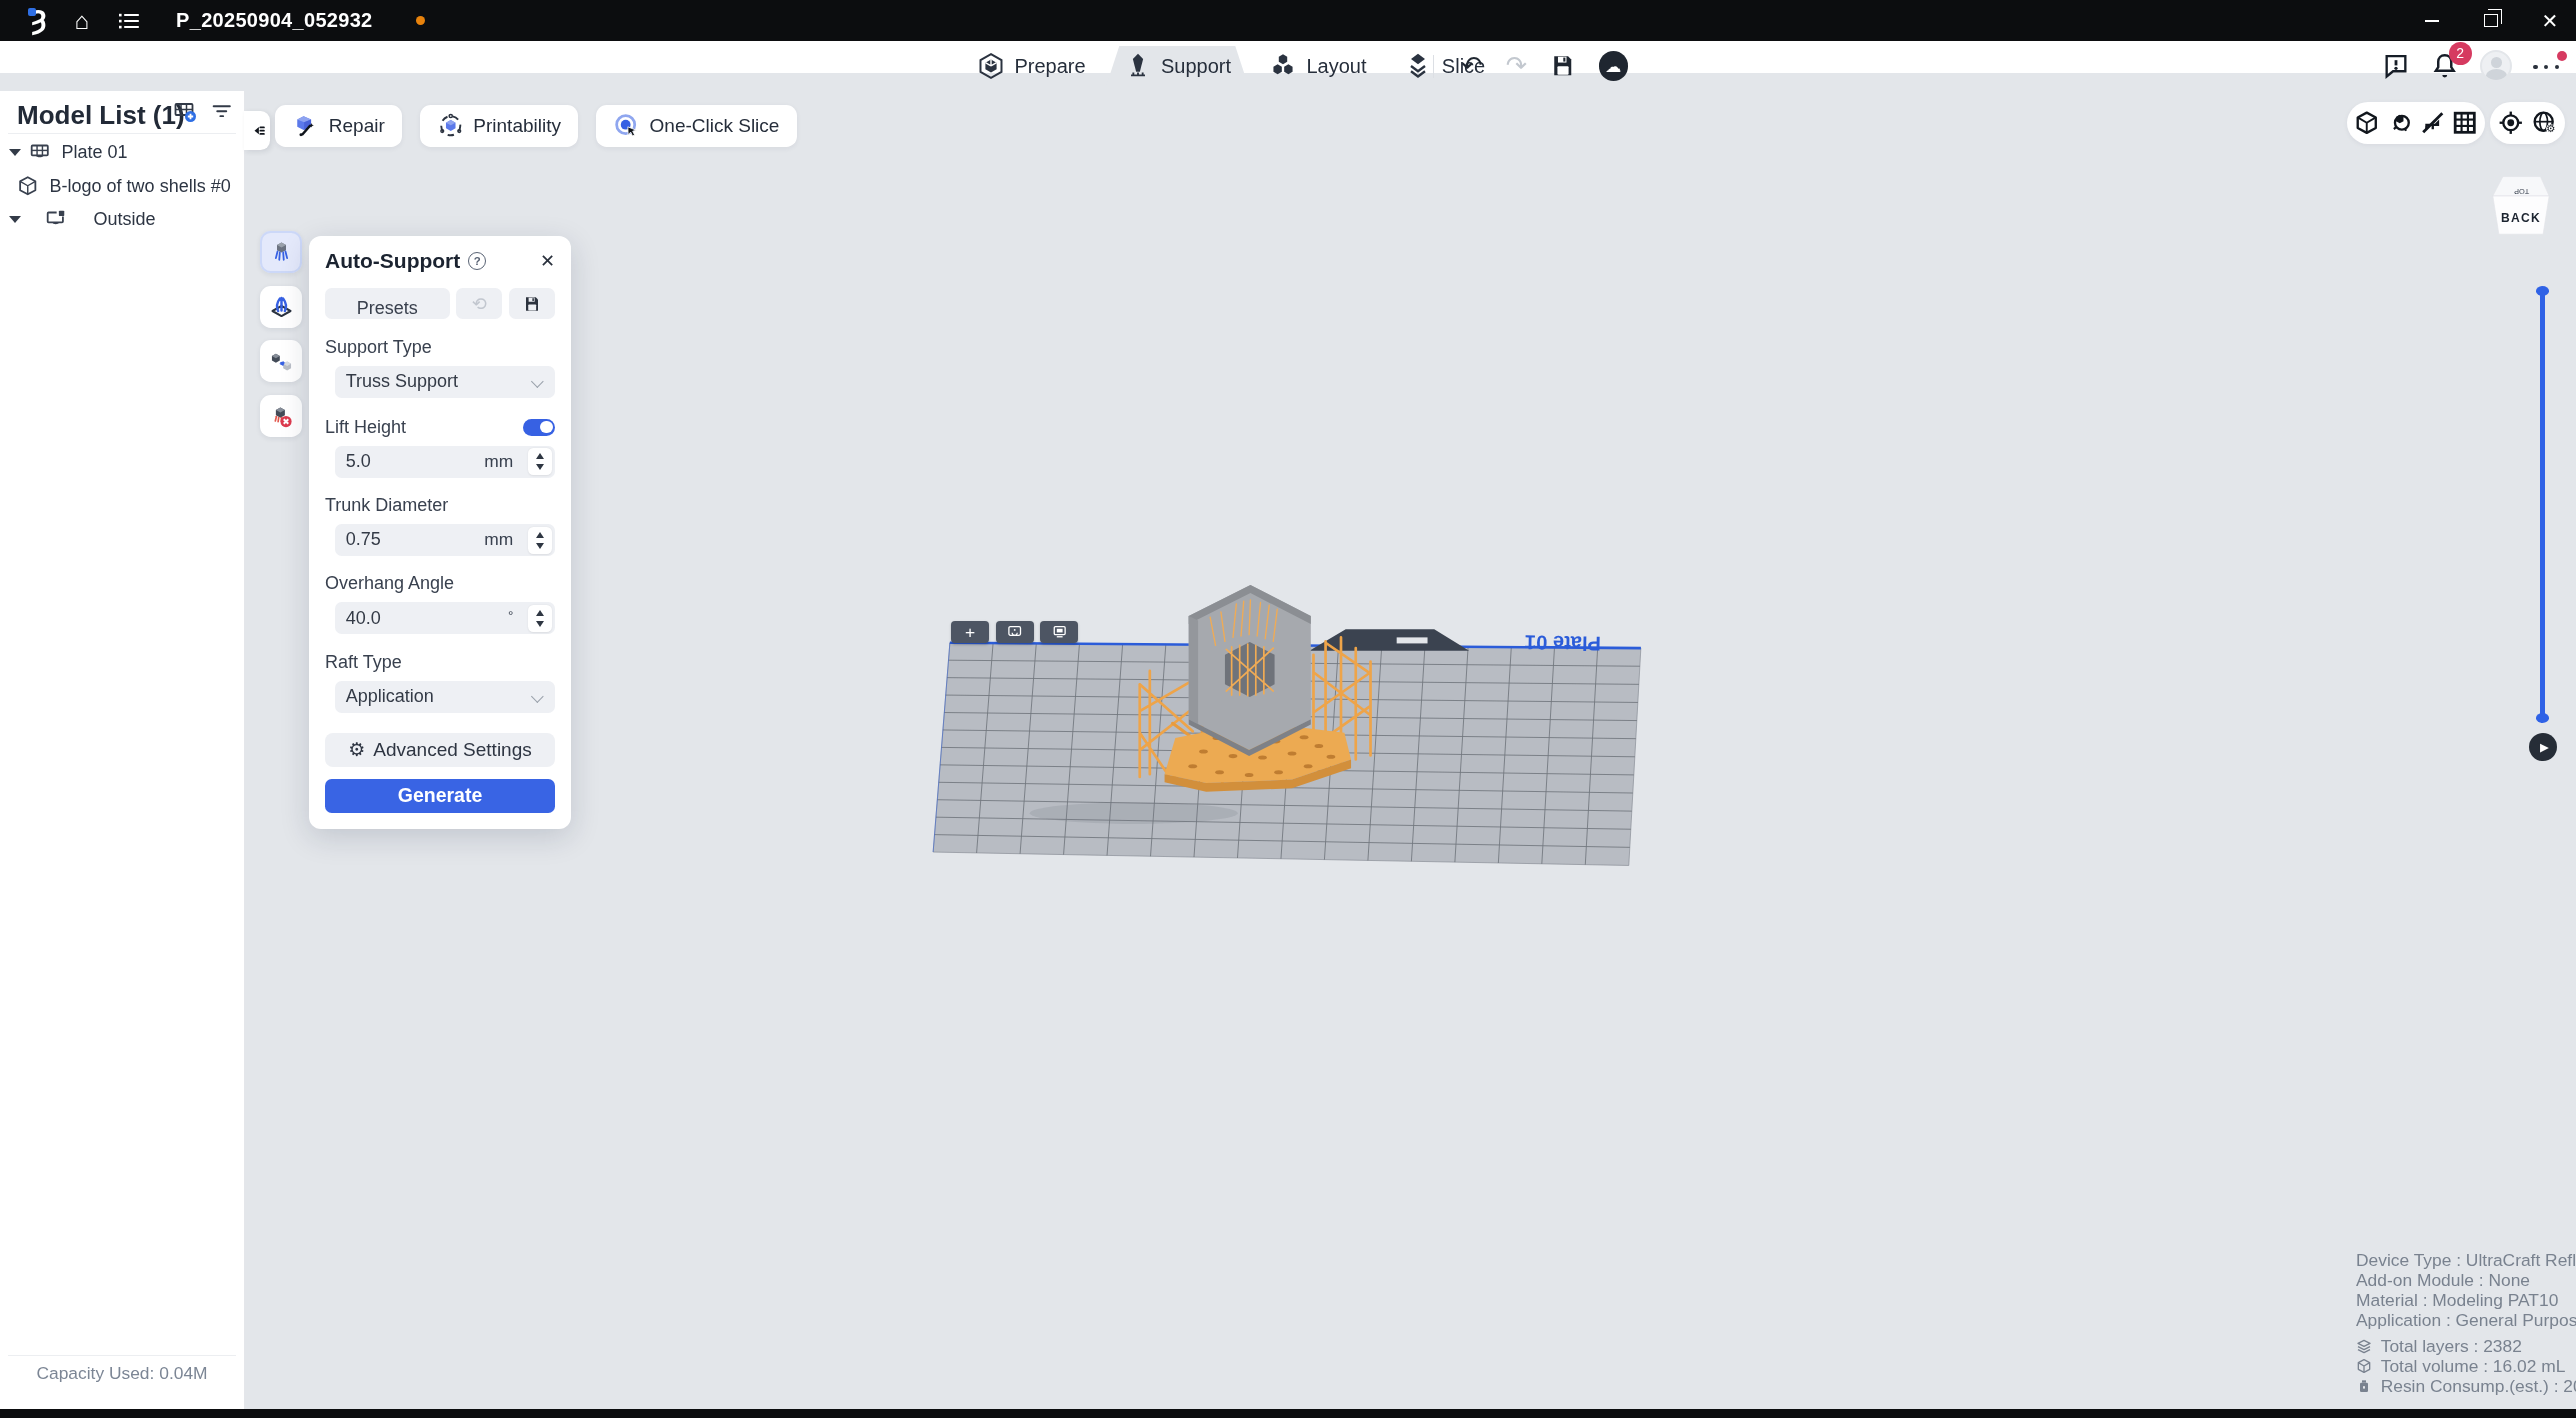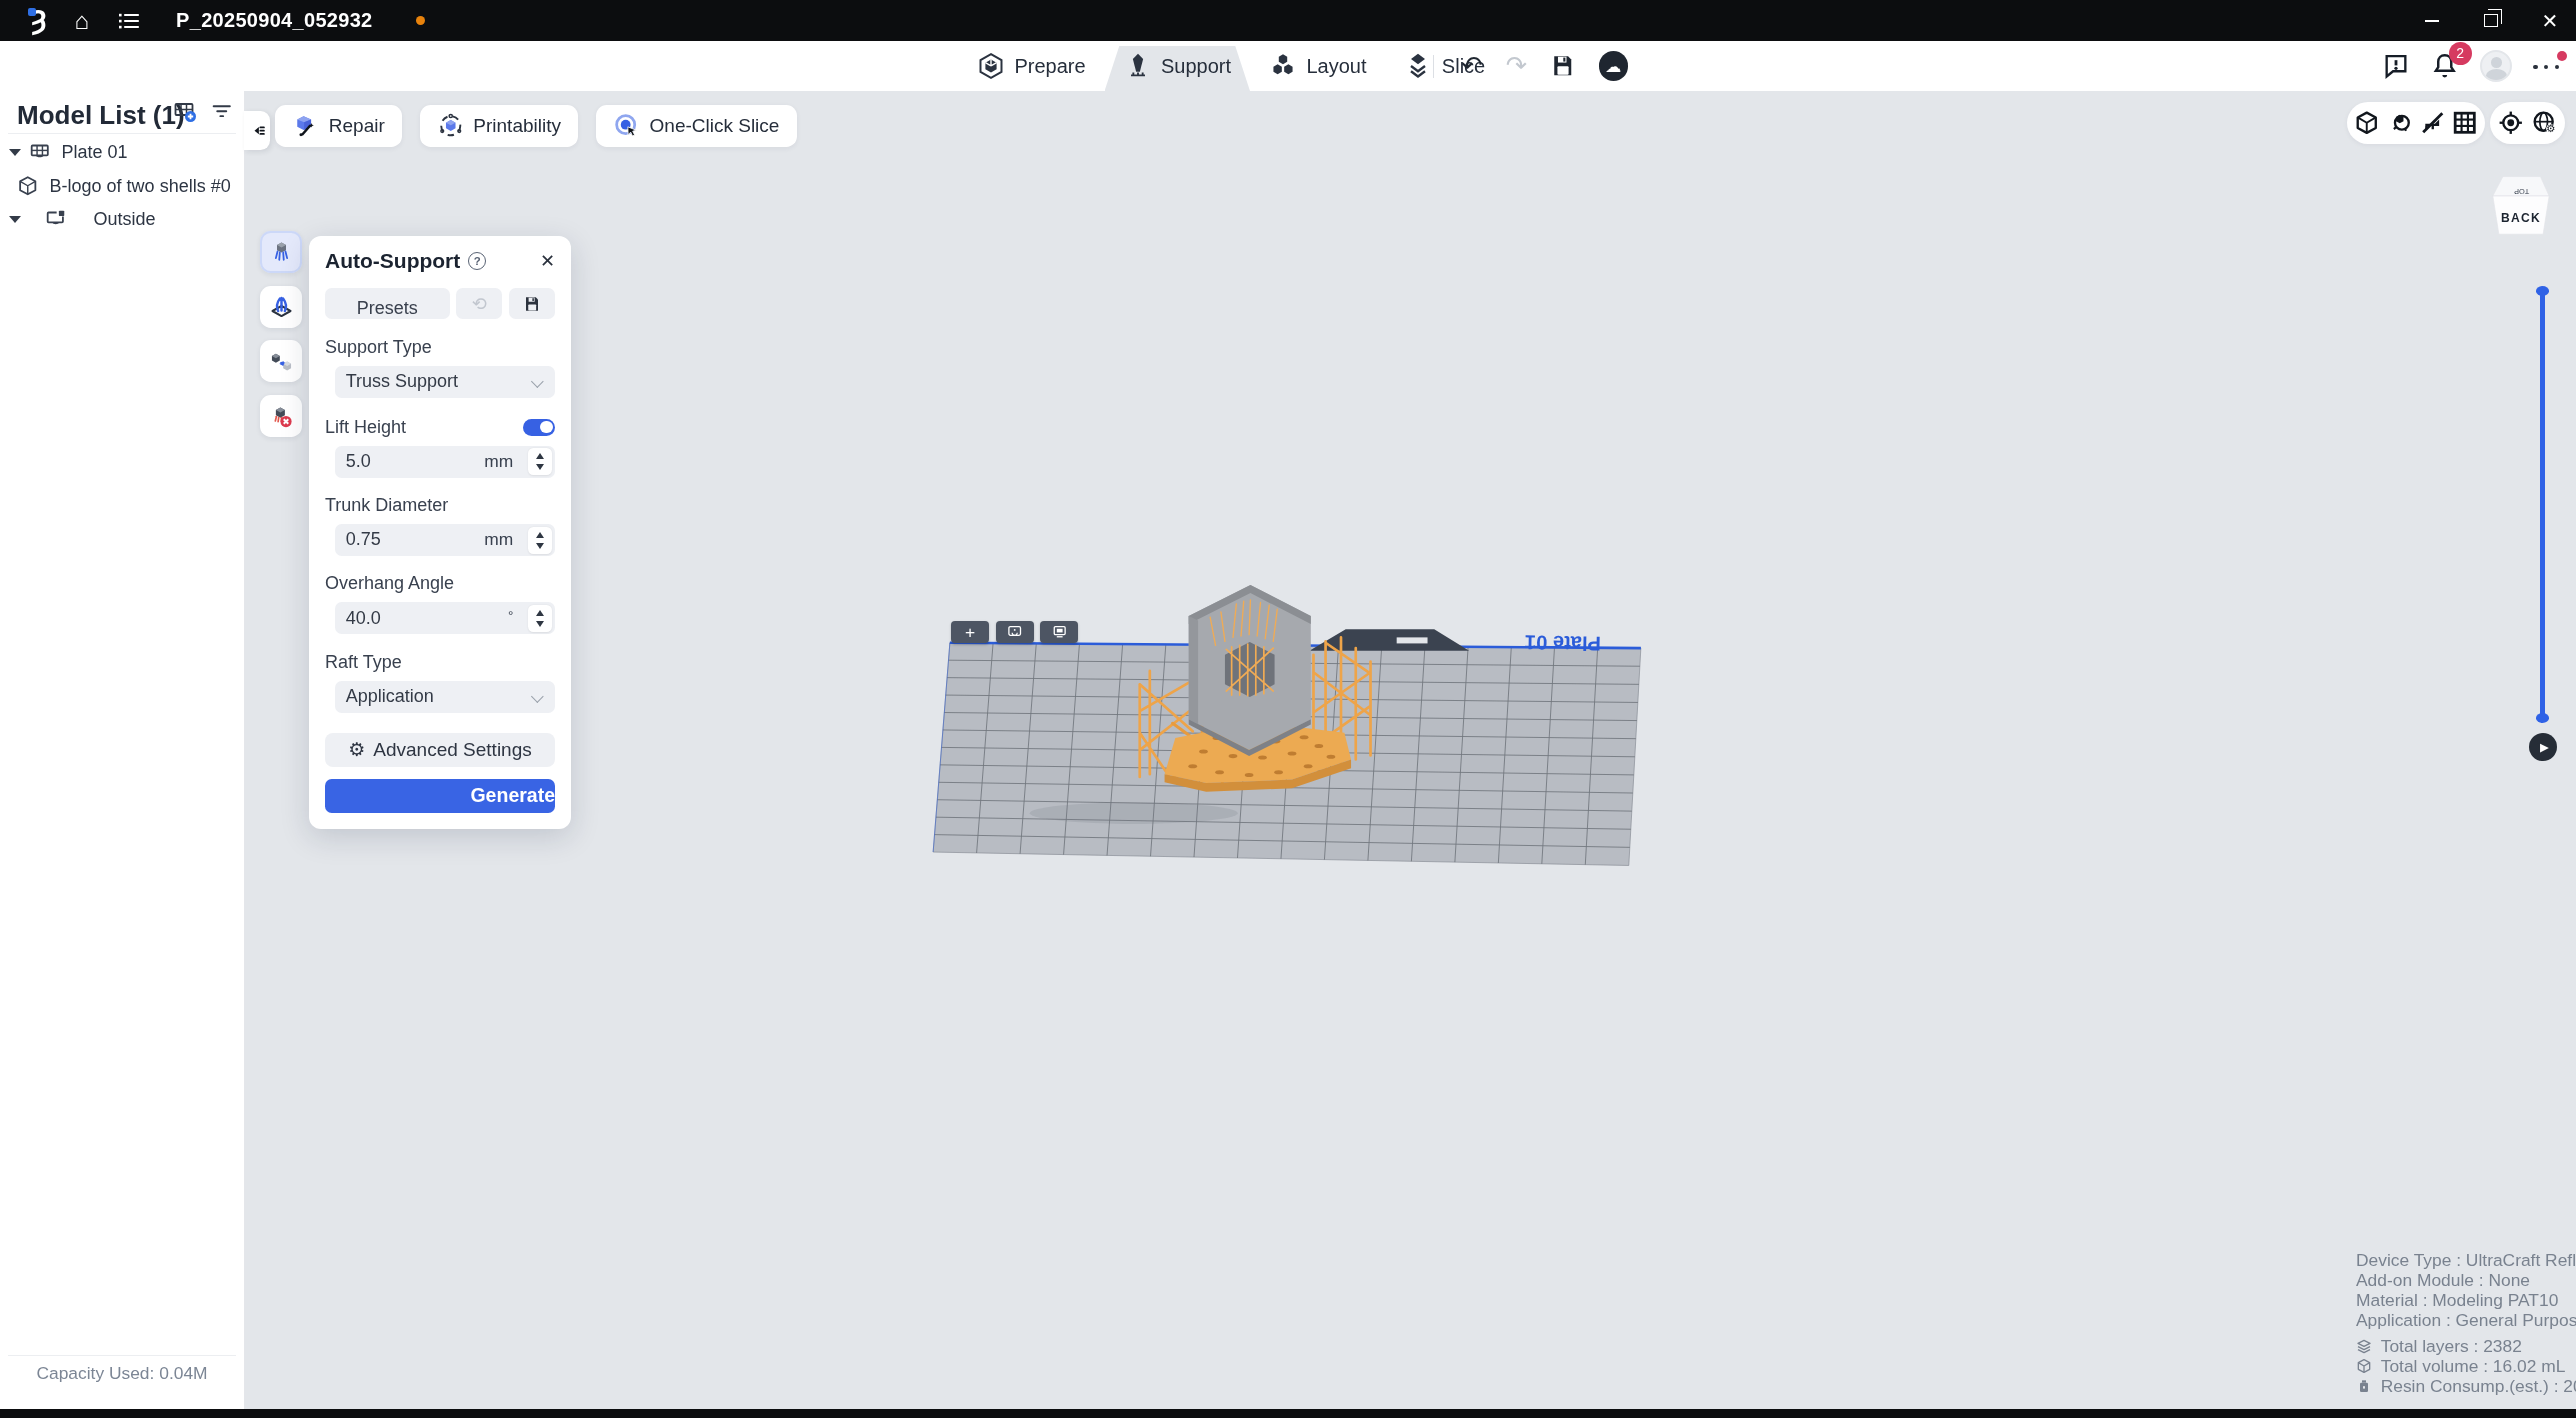--- a/index.html
+++ b/index.html
@@ -15,21 +15,21 @@
   .tb-title{color:#fff;font-size:20px;font-weight:600;margin-left:35px;letter-spacing:0.3px;}
   .unsaved-dot{width:9.4px;height:9.4px;border-radius:50%;background:#e8820c;margin-left:43px;}
   .win-controls{position:absolute;right:12px;top:0;height:41px;display:flex;align-items:center;gap:31px;}
   .wc{width:28px;height:28px;display:flex;align-items:center;justify-content:center;color:#fff;}
   .wc-min{width:14.8px;height:2px;background:#fff;}
   .wc-restore{width:13.4px;height:13.4px;border:1.7px solid #fff;position:relative;background:#0c0d0f;}
   .wc-restore:before{content:"";position:absolute;left:2.7px;top:-5.4px;width:13.4px;height:13.4px;border:1.7px solid #fff;border-bottom:none;border-left:none;}
   .wc-close{font-size:20px;}
 
   
-  .menubar{position:absolute;left:0;top:41px;width:2576px;height:50px;background:#ffffff;z-index:9;}
+  .menubar{position:absolute;left:0;top:41px;width:2576px;height:32px;background:#ffffff;z-index:9;}
   .tabs{position:absolute;left:958px;top:0;height:50px;display:flex;align-items:stretch;}
   .tab{position:relative;display:flex;align-items:center;gap:9.4px;padding:0 19px;color:#262e3b;font-size:20px;cursor:pointer;}
   .tab .ticon{width:28px;height:28px;color:#2b3340;}
   .tab--active:before{content:"";position:absolute;left:0;right:0;top:4.7px;bottom:0;background:#e3e6ea;
     clip-path:polygon(14.8px 0,calc(100% - 14.8px) 0,100% 100%,0 100%);border-radius:9.4px 9.4px 0 0;z-index:-1;}
   .hist{position:absolute;left:1433px;top:0;height:50px;display:flex;align-items:center;gap:23px;}
   .hist .sep{width:1.3px;height:23px;background:#dcdfe4;margin-right:4px;}
   .hbtn{font-size:25.5px;line-height:1;color:#1f2630;display:flex;align-items:center;}
   .hbtn.disabled{color:#c3c8cf;}
   .cloud-btn{width:29.5px;height:29.5px;border-radius:50%;background:#1f2630;display:flex;align-items:center;justify-content:center;color:#fff;font-size:16px;}
@@ -96,21 +96,21 @@
   .chev{position:absolute;right:13.4px;top:11.4px;width:8.7px;height:8.7px;border-right:1.7px solid #9aa1ab;border-bottom:1.7px solid #9aa1ab;transform:rotate(45deg);}
   .spinner{position:absolute;right:2.7px;top:2.7px;width:24px;height:27px;background:#fff;border-radius:5.4px;
     display:flex;flex-direction:column;align-items:center;justify-content:center;gap:4.7px;box-shadow:0 0.7px 2px rgba(0,0,0,.08);}
   .sp-up{width:0;height:0;border-left:4.7px solid transparent;border-right:4.7px solid transparent;border-bottom:6px solid #2e3642;}
   .sp-dn{width:0;height:0;border-left:4.7px solid transparent;border-right:4.7px solid transparent;border-top:6px solid #2e3642;}
   .toggle{margin-left:auto;width:32px;height:17px;border-radius:8.7px;background:#3761e3;position:relative;}
   .toggle .knob{position:absolute;right:2px;top:2px;width:12.7px;height:12.7px;border-radius:50%;background:#fff;}
   .adv-btn{height:34px;background:#eef0f4;border-radius:8px;margin-top:20px;display:flex;align-items:center;justify-content:center;
     gap:8px;font-size:19px;color:#2e3542;}
   .gear{font-size:19px;line-height:1;color:#2e3542;}
-  .gen-btn{height:34px;background:#3964e4;border-radius:6.7px;margin-top:12px;display:flex;align-items:center;justify-content:flex-end;
+  .gen-btn{height:34px;background:#3964e4;border-radius:6.7px;margin-top:12px;display:flex;align-items:center;justify-content:center;
     font-size:19.5px;font-weight:bold;color:#fff;}
 
   
   .rgroup{position:absolute;top:102px;height:42px;background:#fff;border-radius:21px;display:flex;align-items:center;
     justify-content:space-evenly;z-index:4;box-shadow:0 1.3px 5.4px rgba(30,40,60,.06);color:#11161d;}
   .rg1{left:2347px;width:138px;}
   .rg2{left:2490px;width:75px;}
 
   
   .layer-slider{position:absolute;left:2540px;top:293px;width:5.4px;height:423px;background:#2f62e6;border-radius:2.7px;z-index:3;}

